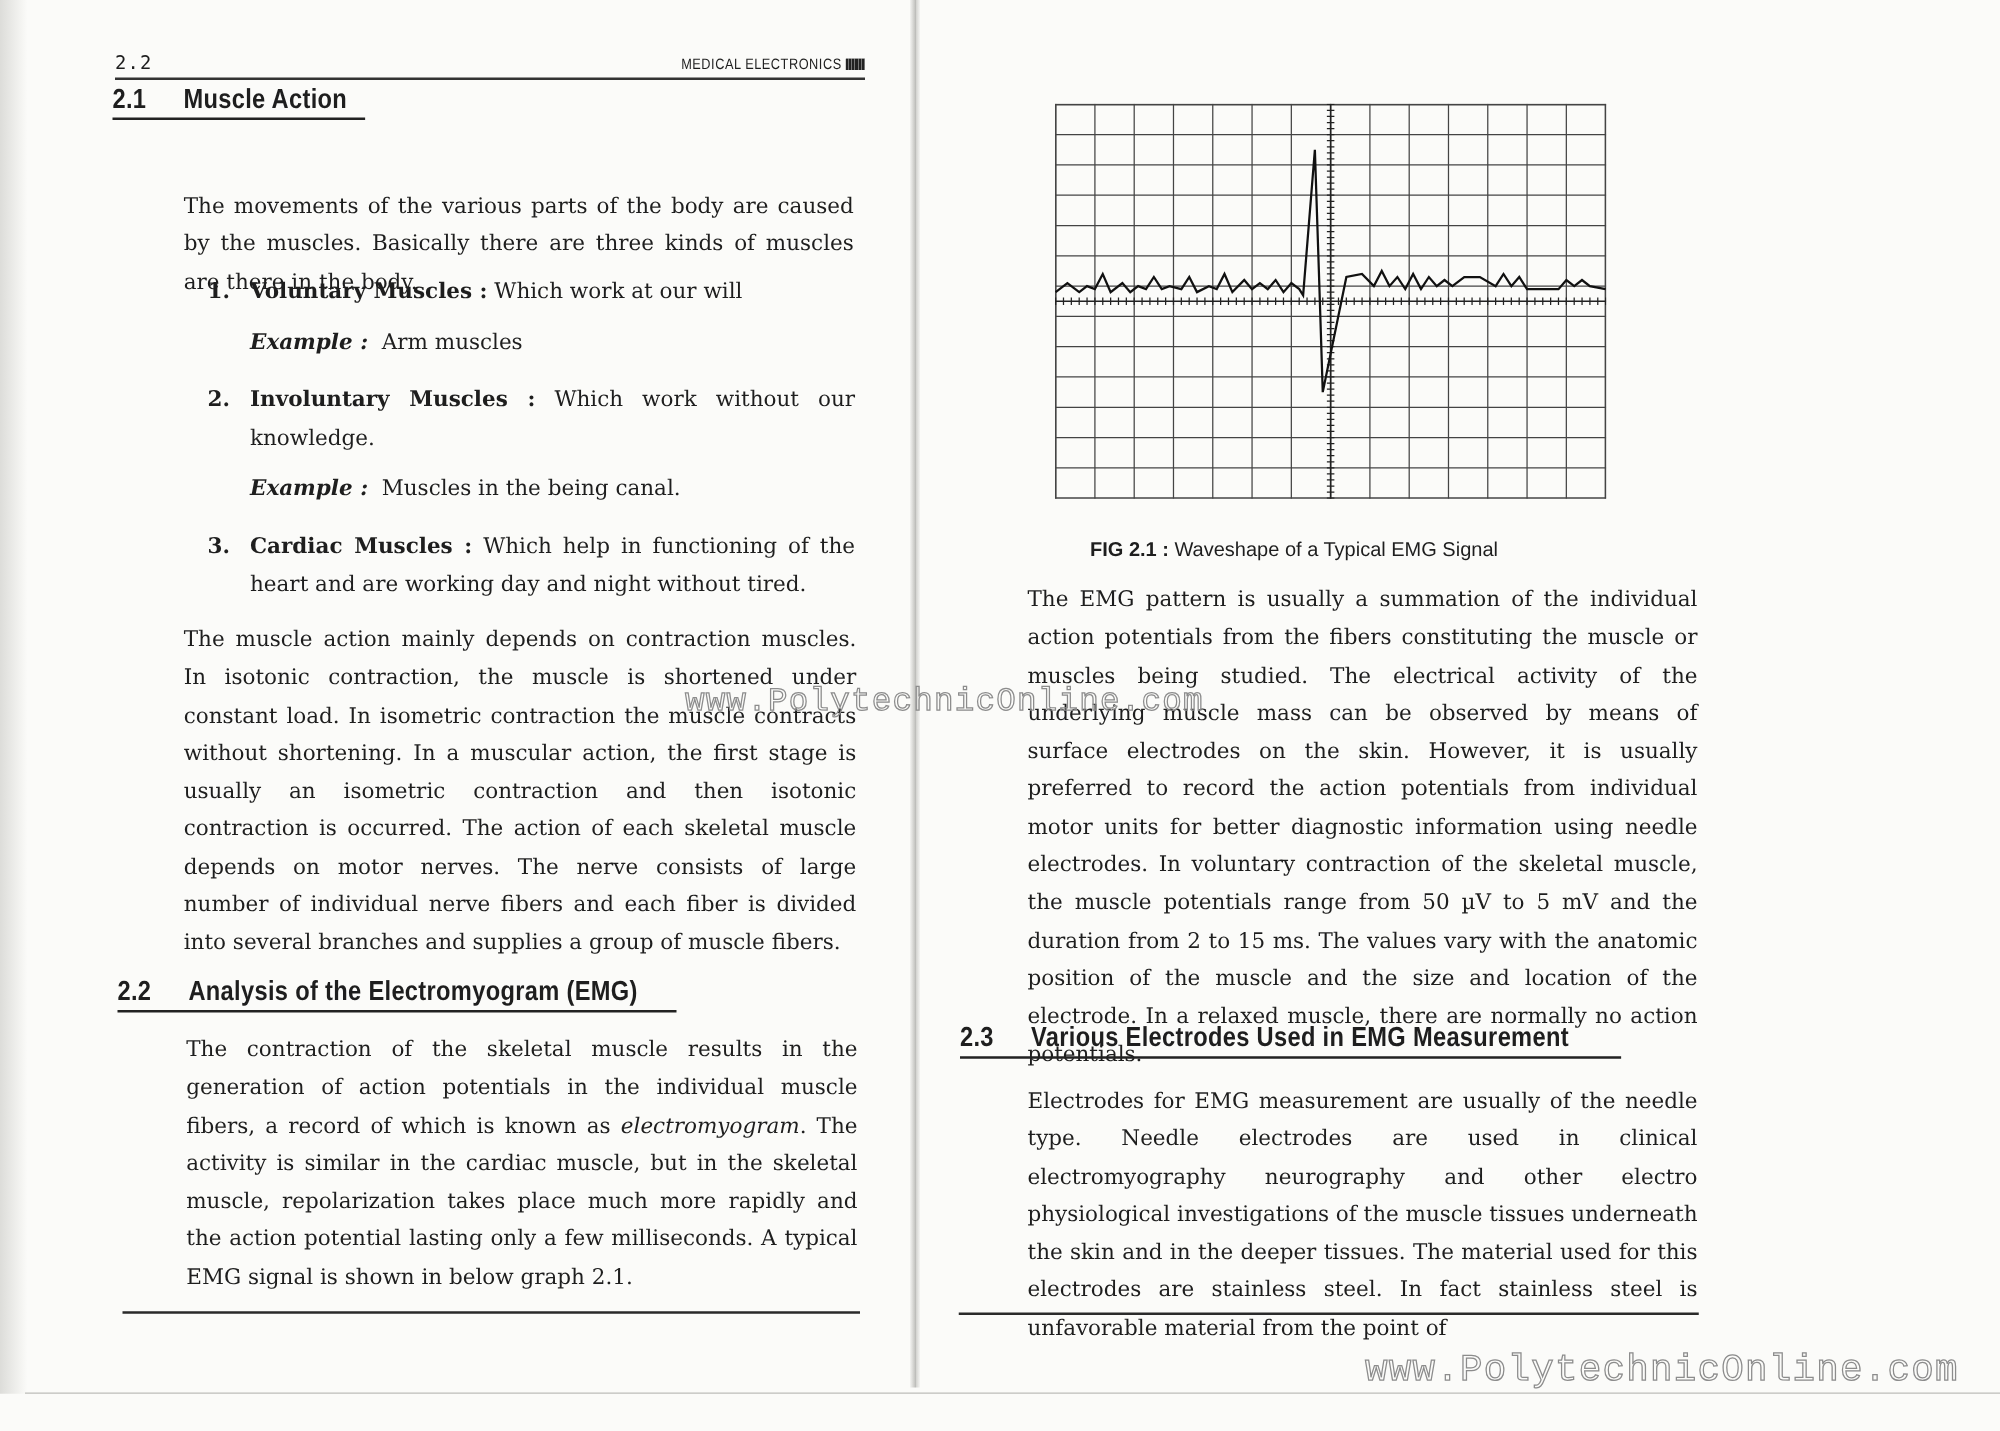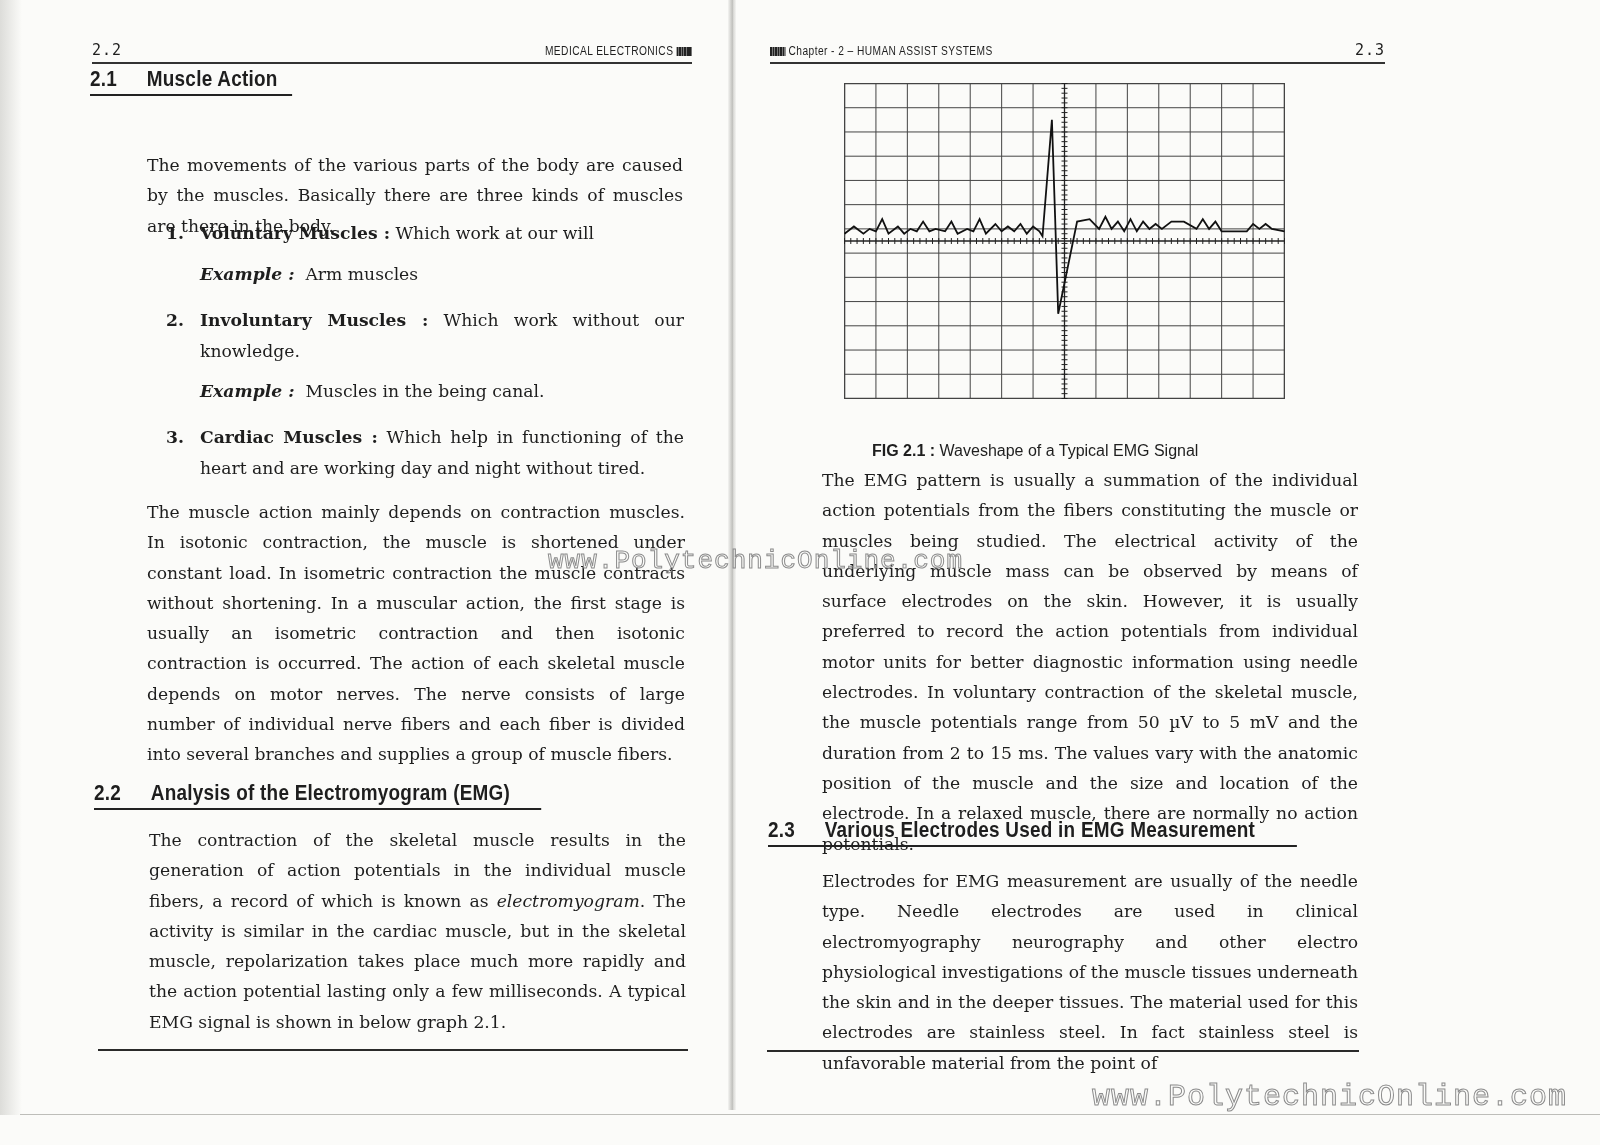--- a/index.html
+++ b/index.html
@@ -57,21 +57,21 @@
   }
   .list-item { position: absolute; font-size: 17.2px; line-height: 31px; }
   .list-item .n { position: absolute; left: -34px; font-weight: bold; }
   .list-item b { font-weight: bold; margin-top: 30px; }
   .example { position: absolute; font-size: 17.2px; }
   .example i { font-style: italic; font-weight: bold; margin-top: 36px; }
   .bottom-line { position: absolute; height: 2px; background: #2a2a2a; }
 
   .chart { position: absolute; }
   .caption {
-    position: absolute; font-family: "Liberation Sans", sans-serif; font-size: 16px; margin-top: 10px;
+    position: absolute; font-family: "Liberation Sans", sans-serif; font-size: 16px;
   }
   .caption b { font-weight: bold; }
   .watermark {
     position: absolute; font-family: Liberation Mono, monospace; color: transparent;
     -webkit-text-stroke: 1px #8c8c8c; letter-spacing: 1px; white-space: nowrap;
   }
 </style>
 </head>
 <body>
 
@@ -122,24 +122,20 @@
   <div class="section-head" style="left:2px; top:780px; width:520px;">
     <span class="num">2.2</span><span>Analysis of the Electromyogram (EMG)</span>
   </div>
 
   <div class="para" style="left:57px; top:825px; width:537px;"><span>The contraction of the skeletal muscle results in the generation of action potentials in the individual muscle fibers, a record of which is known as </span><i>electromyogram</i><span>. The activity is similar in the cardiac muscle, but in the skeletal muscle, repolarization takes place much more rapidly and the action potential lasting only a few milliseconds. A typical EMG signal is shown in below graph 2.1.</span></div>
 
   <div class="bottom-line" style="left:6px; top:1049px; width:590px;"></div>
 </div>
 
 <div class="page right">
-  <div class="runhead" style="left:-15px;">
-    <span class="runtitle"><span class="blk"></span> <span>Chapter - 2 – HUMAN ASSIST SYSTEMS</span></span>
-    <span class="pageno">2.3</span>
-  </div>
 
   <svg class="chart" id="emg-chart" style="left:59px; top:83px;" width="441" height="316" viewBox="0 0 441 316">
       <g>
         <line x1="0.5" x2="0.5" y1="0" y2="316" stroke="#444" stroke-width="1.6"></line>
         <line x1="31.928571428571427" x2="31.928571428571427" y1="0" y2="316" stroke="#444" stroke-width="1"></line>
         <line x1="63.357142857142854" x2="63.357142857142854" y1="0" y2="316" stroke="#444" stroke-width="1"></line>
         <line x1="94.78571428571428" x2="94.78571428571428" y1="0" y2="316" stroke="#444" stroke-width="1"></line>
         <line x1="126.21428571428571" x2="126.21428571428571" y1="0" y2="316" stroke="#444" stroke-width="1"></line>
         <line x1="157.64285714285714" x2="157.64285714285714" y1="0" y2="316" stroke="#444" stroke-width="1"></line>
         <line x1="189.07142857142856" x2="189.07142857142856" y1="0" y2="316" stroke="#444" stroke-width="1"></line>

